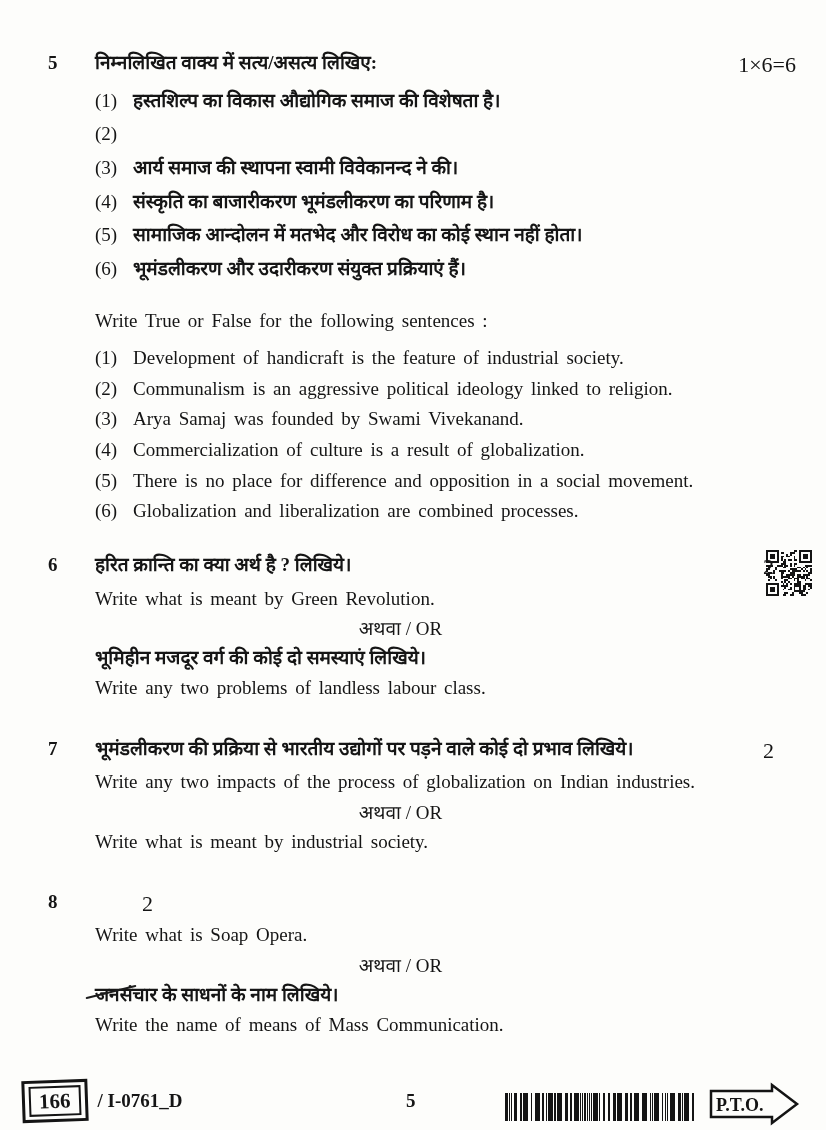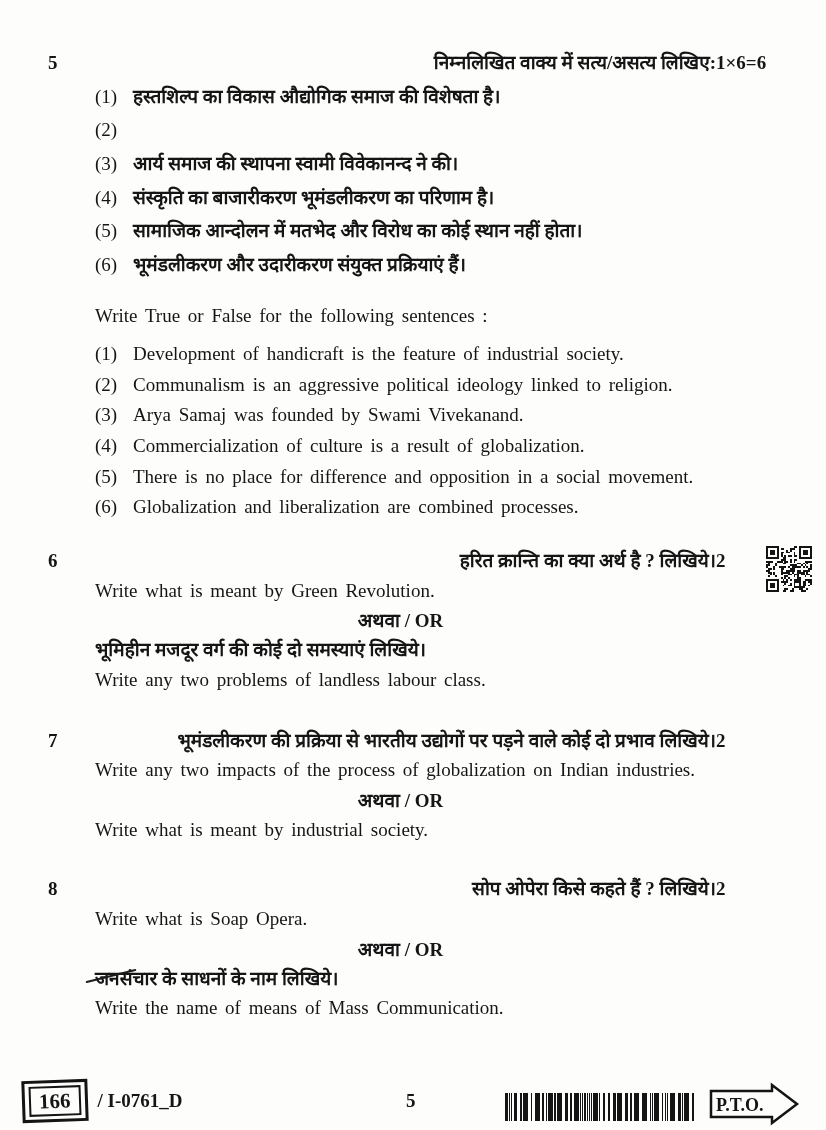--- a/index.html
+++ b/index.html
@@ -9,33 +9,33 @@
     margin:0 auto;
     background:#fdfdfb;
     color:#151515;
     font-family:"Liberation Serif","DejaVu Serif",serif;
     overflow:hidden;
     box-shadow:0 0 6px rgba(0,0,0,.25);
   }
   .content{padding:50px 30px 0 48px;}
   .q-row{display:flex;align-items:flex-start;}
   .q-num{flex:none;width:47px;font-size:19px;font-weight:700;line-height:1.35;}
-  .q-body{flex:1;line-height:1.35;text-align:right;}
-  .q-marks{flex:none;width:80px;text-align:left;font-size:19px;font-weight:700;white-space:nowrap;line-height:1.35;}
+  .q-body{flex:1;line-height:1.35;}
+  .q-marks{flex:none;width:80px;text-align:right;font-size:22px;font-weight:400;white-space:nowrap;line-height:1.35;}
   .q-marks.m2{padding-right:22px;box-sizing:border-box;}
   .hindi{font-size:19px;font-weight:600;line-height:1.35;font-family:"Liberation Serif","DejaVu Sans",serif;}
   .eng{font-size:19px;line-height:1.35;word-spacing:3px;}
   .items{margin-left:47px;margin-right:80px;}
   .item{display:flex;margin-top:8px;}
   .item .item-label{flex:none;width:38px;font-weight:500;}
   .eng-items .item{margin-top:5px;}
   .eng-prompt{margin:26px 0 12px 47px;}
   .sub{margin-left:47px;margin-right:90px;}
   .sub > div{margin-top:4px;}
-  .or-line{text-align:center;font-size:19px;font-weight:700;font-family:"Liberation Serif","DejaVu Sans",serif;}
+  .or-line{text-align:center;font-size:19px;font-weight:400;font-family:"Liberation Serif","DejaVu Sans",serif;}
   .mt28{margin-top:28px;}
   .mt35{margin-top:35px;}
   .mt34{margin-top:34px;}
   .q-block{position:relative;}
   .qr{position:absolute;top:-2px;right:-16px;width:46px;height:46px;}
   .qr rect{fill:#141414;}
   .pen-wrap{position:relative;display:inline-block;}
   .pen-mark{
     position:absolute;left:-10px;top:9px;width:52px;height:2px;
     background:#1c1c1c;transform:rotate(-14deg);border-radius:2px;
@@ -359,21 +359,20 @@
       <div class="sub">
         <div class="eng">Write any two impacts of the process of globalization on Indian industries.</div>
         <div class="or-line">अथवा / OR</div>
         <div class="eng">Write what is meant by industrial society.</div>
       </div>
     </div>
 
     <div class="q-block mt34">
       <div class="q-row">
         <div class="q-num">8</div>
-        <div class="q-body hindi">सोप ओपेरा किसे कहते हैं ? लिखिये।</div>
         <div class="q-marks m2">2</div>
       </div>
       <div class="sub">
         <div class="eng">Write what is Soap Opera.</div>
         <div class="or-line">अथवा / OR</div>
         <div class="hindi">
           <span class="pen-wrap">
             <span class="pen-mark"></span>
             <span>जनसंचार के साधनों के नाम लिखिये।</span>
           </span>

